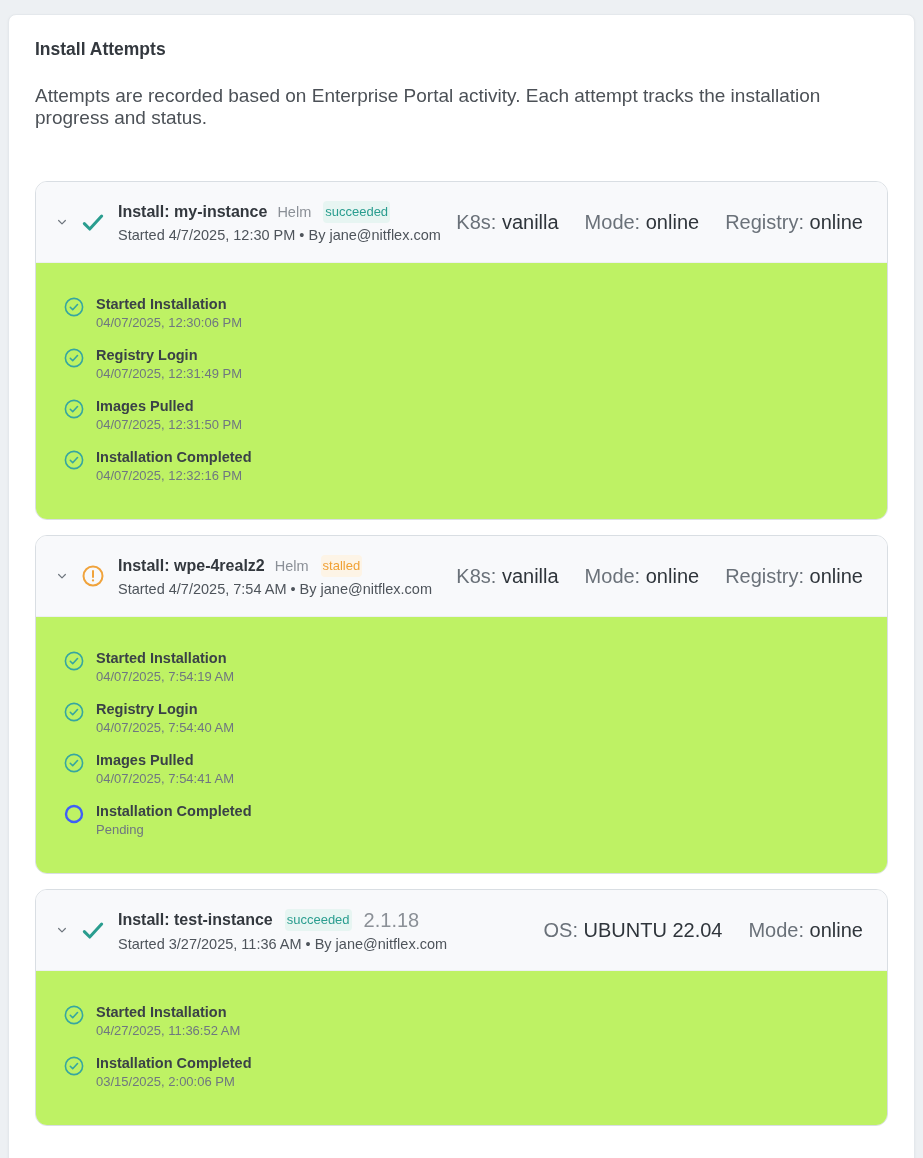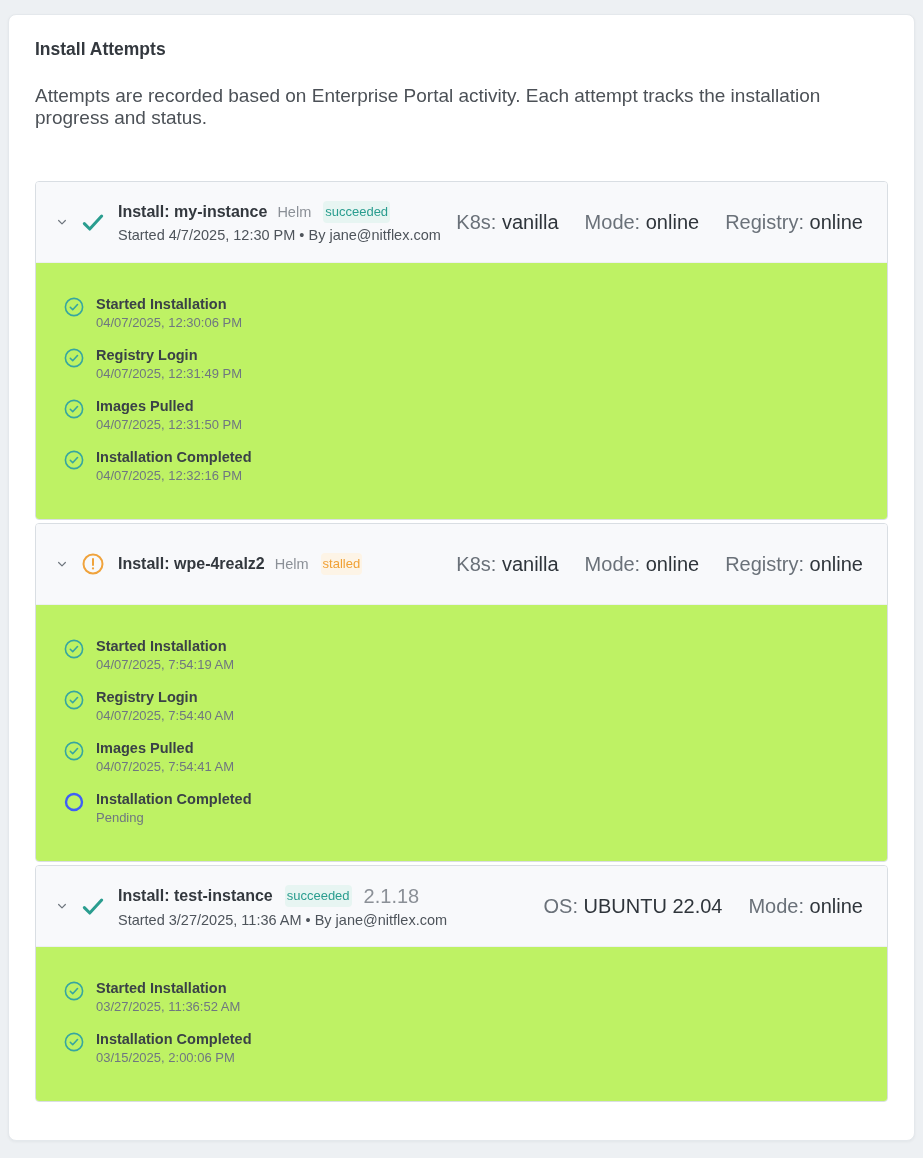--- a/index.html
+++ b/index.html
@@ -26,23 +26,23 @@
     margin-bottom:25px;
   }
   .page-subtitle {
     font-size:19px;
     color:#4c5157;
     margin-bottom:52px;
   }
   
   .card {
     border:1px solid #d9dee3;
-    border-radius:4px;
+    border-radius:12px;
     overflow:hidden;
-    margin-bottom:3px;
+    margin-bottom:15px;
     background:#ffffff;
   }
   .card-head {
     display:flex;
     align-items:center;
     background:#f8f9fb;
     border-bottom:1px solid #edf0f2;
     padding:18px 24px 18px 20px;
     min-height:81px;
     cursor:pointer;
@@ -192,20 +192,21 @@
             <path d="M12 7v6" stroke="#f0a33c" stroke-width="2" stroke-linecap="round"></path>
             <circle cx="12" cy="16.4" r="1.15" fill="#f0a33c"></circle>
           </svg>
       </span>
       <div class="head-text">
         <div class="line1">
           <span class="atitle">Install: wpe-4realz2</span>
           <span class="tag">Helm</span>
           <span class="badge warn">stalled</span>
         </div>
+        <div class="line2">Started 4/7/2025, 7:54 AM • By jane@nitflex.com</div>
       </div>
       <div class="meta">
         <span class="meta-item"><span class="ml">K8s:</span> <span class="mv">vanilla</span></span>
         <span class="meta-item"><span class="ml">Mode:</span> <span class="mv">online</span></span>
         <span class="meta-item"><span class="ml">Registry:</span> <span class="mv">online</span></span>
       </div>
     </header>
     <div class="card-body">
       <div class="step">
         <span class="step-ic">
@@ -285,21 +286,21 @@
     <div class="card-body">
       <div class="step">
         <span class="step-ic">
             <svg width="20" height="20" viewBox="0 0 20 20">
               <circle cx="10" cy="10" r="8.6" fill="none" stroke="#36a6a0" stroke-width="1.6"></circle>
               <path d="M6.3 10.3l2.4 2.4 4.8-5.2" fill="none" stroke="#36a6a0" stroke-width="1.6" stroke-linecap="round" stroke-linejoin="round"></path>
             </svg>
           </span>
         <div class="step-text">
             <div class="st">Started Installation</div>
-            <div class="sd">03/27/2025, 11:36:52 AM</div>
+            <div class="sd">04/27/2025, 11:36:52 AM</div>
           </div>
       </div>
       <div class="step">
         <span class="step-ic">
             <svg width="20" height="20" viewBox="0 0 20 20">
               <circle cx="10" cy="10" r="8.6" fill="none" stroke="#36a6a0" stroke-width="1.6"></circle>
               <path d="M6.3 10.3l2.4 2.4 4.8-5.2" fill="none" stroke="#36a6a0" stroke-width="1.6" stroke-linecap="round" stroke-linejoin="round"></path>
             </svg>
           </span>
         <div class="step-text">

